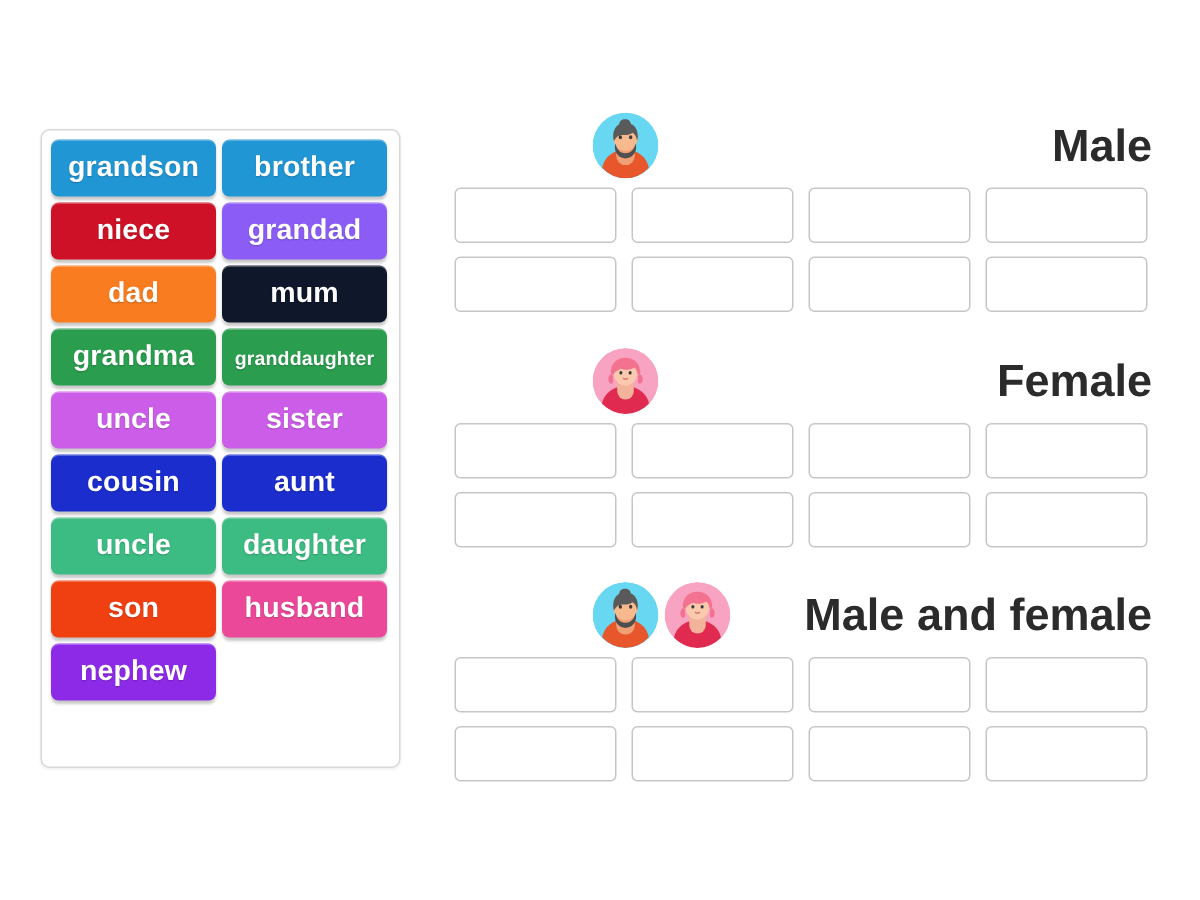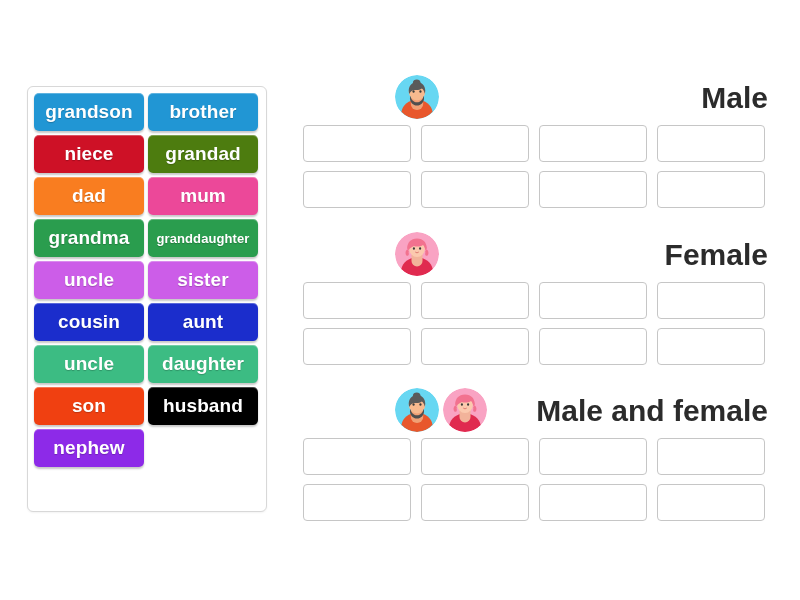--- a/index.html
+++ b/index.html
@@ -127,33 +127,33 @@
 </head>
 <body>
 
 <div id="stage">
 
   <div id="word-bank">
     <div class="tile-grid">
         <div class="tile" style="background: rgb(33, 150, 212);">grandson</div>
         <div class="tile" style="background: rgb(33, 150, 212);">brother</div>
         <div class="tile" style="background: rgb(206, 17, 38);">niece</div>
-        <div class="tile" style="background: #4d7c0f;">grandad</div>
+        <div class="tile" style="background: #8b5cf6;">grandad</div>
         <div class="tile" style="background: rgb(249, 125, 32);">dad</div>
-        <div class="tile" style="background: #ec4899;">mum</div>
+        <div class="tile" style="background: #0f172a;">mum</div>
         <div class="tile" style="background: rgb(42, 157, 78);">grandma</div>
         <div class="tile small" style="background: rgb(42, 157, 78);">granddaughter</div>
         <div class="tile" style="background: rgb(204, 93, 232);">uncle</div>
         <div class="tile" style="background: rgb(204, 93, 232);">sister</div>
         <div class="tile" style="background: rgb(27, 45, 204);">cousin</div>
         <div class="tile" style="background: rgb(27, 45, 204);">aunt</div>
         <div class="tile" style="background: rgb(60, 188, 131);">uncle</div>
         <div class="tile" style="background: rgb(60, 188, 131);">daughter</div>
         <div class="tile" style="background: rgb(240, 64, 17);">son</div>
-        <div class="tile" style="background: #000000;">husband</div>
+        <div class="tile" style="background: #ec4899;">husband</div>
         <div class="tile" style="background: rgb(141, 42, 232);">nephew</div>
       </div>
   </div>
 
   <div class="category" id="category-male">
     <div class="cat-header">
       <div class="avatars">
           <span class="avatar"><svg viewBox="0 0 64 64" width="44" height="44">
               <circle cx="32" cy="32" r="32" fill="#67d7f2"></circle>
               <path d="M32 36c-12 0-21 7.5-22.6 17.6A32 32 0 0 0 32 64a32 32 0 0 0 22.6-10.4C53 43.5 44 36 32 36z" fill="#e8572c"></path>

